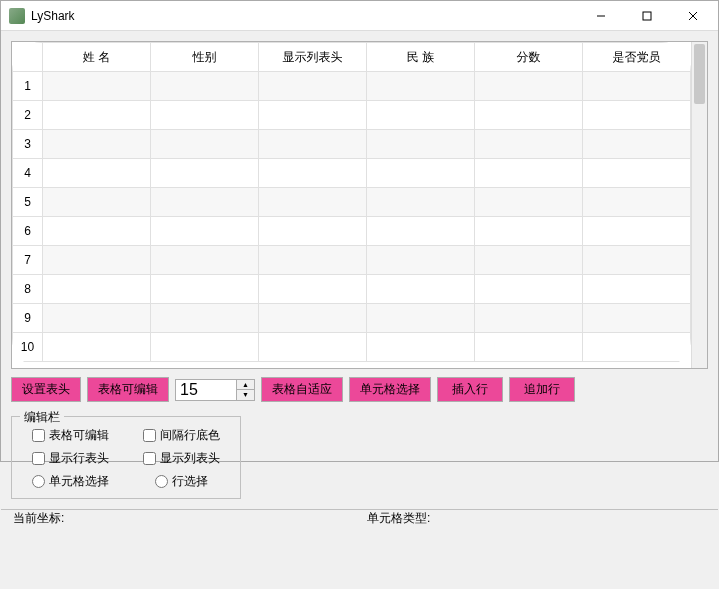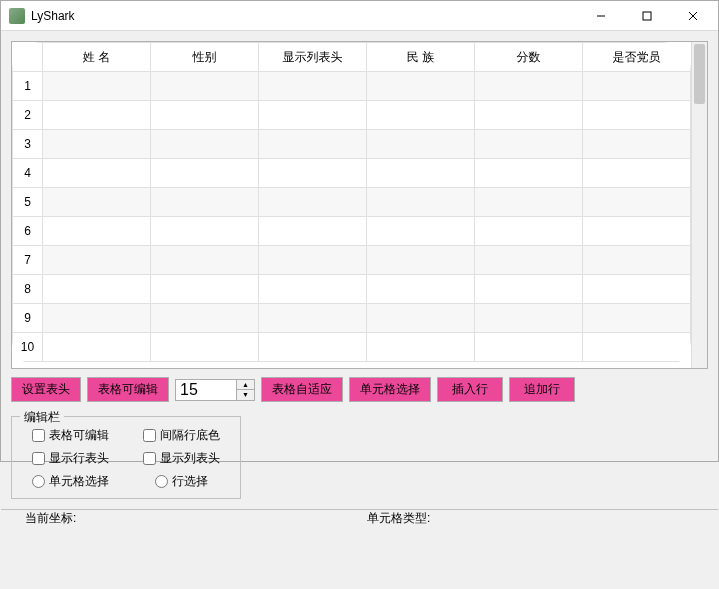--- a/index.html
+++ b/index.html
@@ -31,21 +31,21 @@
 .groups { display: flex; gap: 10px; }
 .groupbox { border: 1px solid #c0c0c0; padding: 10px 10px 8px 10px; position: relative; margin-top: 6px; }
 .groupbox-title { position: absolute; top: -8px; left: 8px; background: #f0f0f0; padding: 0 4px; font-size: 12px; }
 .editgroup { width: 230px; }
 .readgroup { flex: 1; }
 .checks { display: grid; grid-template-columns: 1fr 1fr; gap: 6px 14px; }
 .check, .radio { display: flex; align-items: center; gap: 4px; font-size: 12px; cursor: pointer; justify-content: center; }
 .check input, .radio input { margin: 0; }
 .readbox { width: 100%; height: 34px; border: 1px solid #888; background: #fff; margin-bottom: 6px; }
 .wide-btn { width: 100%; }
-.statusbar { height: 22px; border-top: 1px solid #c0c0c0; display: flex; padding: 0 24px; font-size: 12px; background: #f0f0f0; gap: 15px; }
+.statusbar { height: 22px; border-top: 1px solid #c0c0c0; display: flex; padding: 0 12px; font-size: 12px; background: #f0f0f0; gap: 15px; }
 .status-item { flex: 1; }
 </style>
 </head>
 <body>
 
 <div class="window">
   <div class="titlebar">
     <div class="titlebar-icon"></div>
     <div class="titlebar-text">LyShark</div>
     <div class="titlebar-btns">

